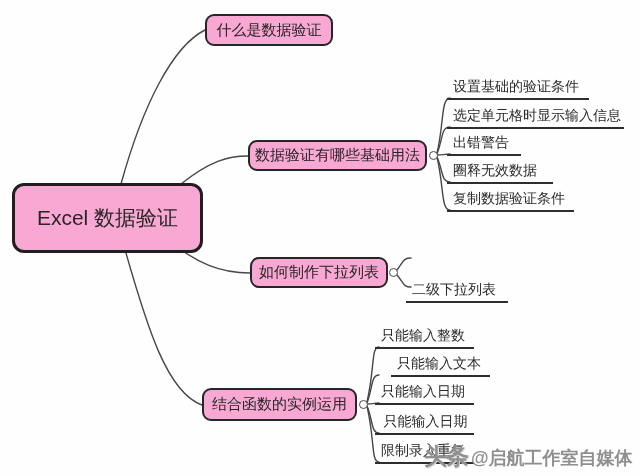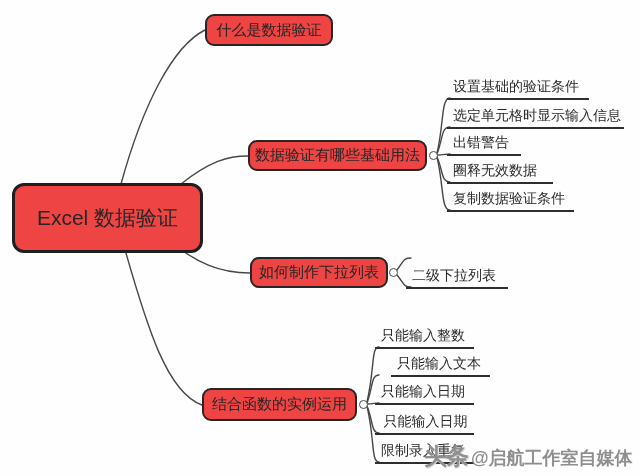--- a/index.html
+++ b/index.html
@@ -16,21 +16,21 @@
   }
   .connectors{
     position:absolute;left:0;top:0;width:640px;height:476px;
   }
   .connectors path{
     fill:none;stroke:#474747;stroke-width:1.4;stroke-linecap:round;
   }
   .node{
     position:absolute;
     box-sizing:border-box;
-    background:#ef4444;
+    background:#f9a8d4;
     display:flex;align-items:center;justify-content:center;
     white-space:nowrap;
     color:#262626;
   }
   .root-node{
     left:12px;top:183px;width:191px;height:70px;
     border:3px solid #1f1f1f;border-radius:12px;
     font-size:21px;
   }
   .branch-node{
@@ -116,21 +116,21 @@
   <div class="handle h2"></div>
   <div class="handle h3"></div>
   <div class="handle h4"></div>
 
   <div class="leaf" style="left:447px;top:78px;width:142px;">设置基础的验证条件</div>
   <div class="leaf" style="left:447px;top:107px;width:177px;">选定单元格时显示输入信息</div>
   <div class="leaf" style="left:447px;top:134px;width:74px;">出错警告</div>
   <div class="leaf" style="left:447px;top:162px;width:106px;">圈释无效数据</div>
   <div class="leaf" style="left:447px;top:190px;width:127px;">复制数据验证条件</div>
 
-  <div class="leaf" style="left:406px;top:267px;width:102px;">二级下拉列表</div>
+  <div class="leaf" style="left:406px;top:281px;width:102px;">二级下拉列表</div>
 
   <div class="leaf" style="left:375px;top:327px;width:99px;">只能输入整数</div>
   <div class="leaf" style="left:375px;top:355px;width:99px;margin-left:16px;">只能输入文本</div>
   <div class="leaf" style="left:375px;top:383px;width:99px;">只能输入日期</div>
   <div class="leaf" style="left:375px;top:413px;width:99px;text-align:center;">只能输入日期</div>
   <div class="leaf" style="left:375px;top:442px;width:99px;">限制录入重复</div>
 
   <div class="watermark">
     <span class="wm-logo">头条</span>
     <span class="wm-account">@启航工作室自媒体</span>

